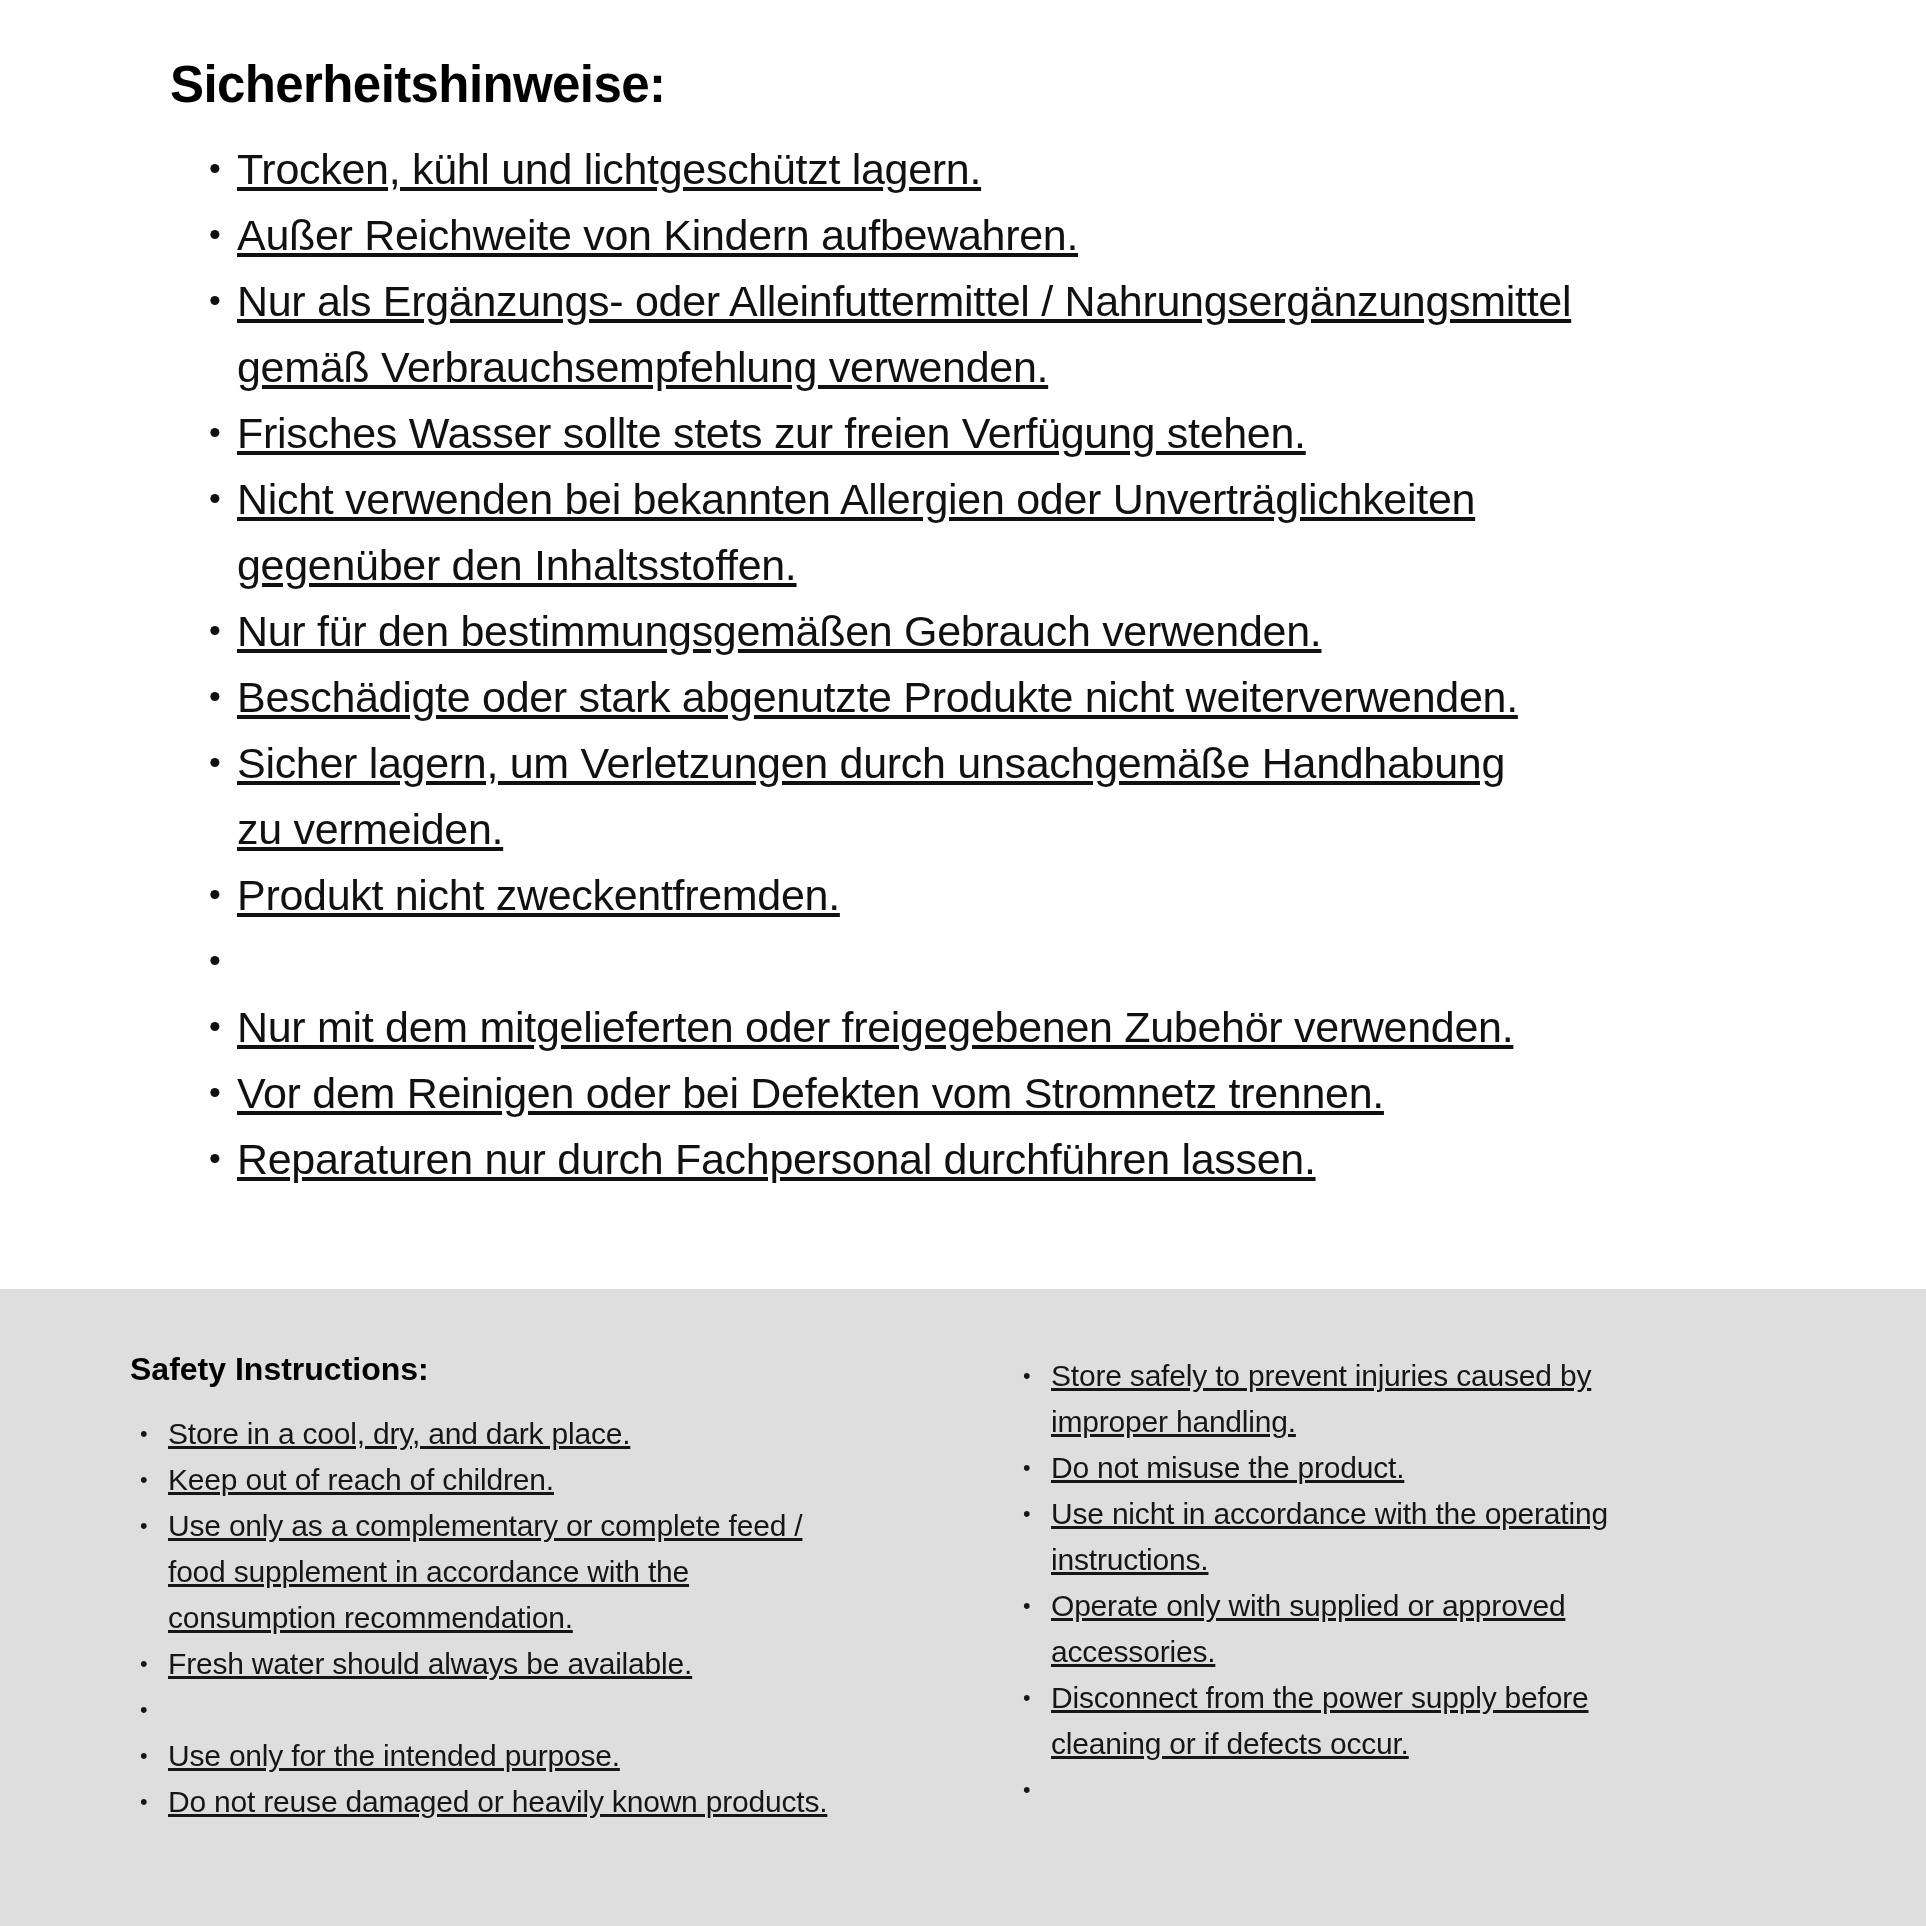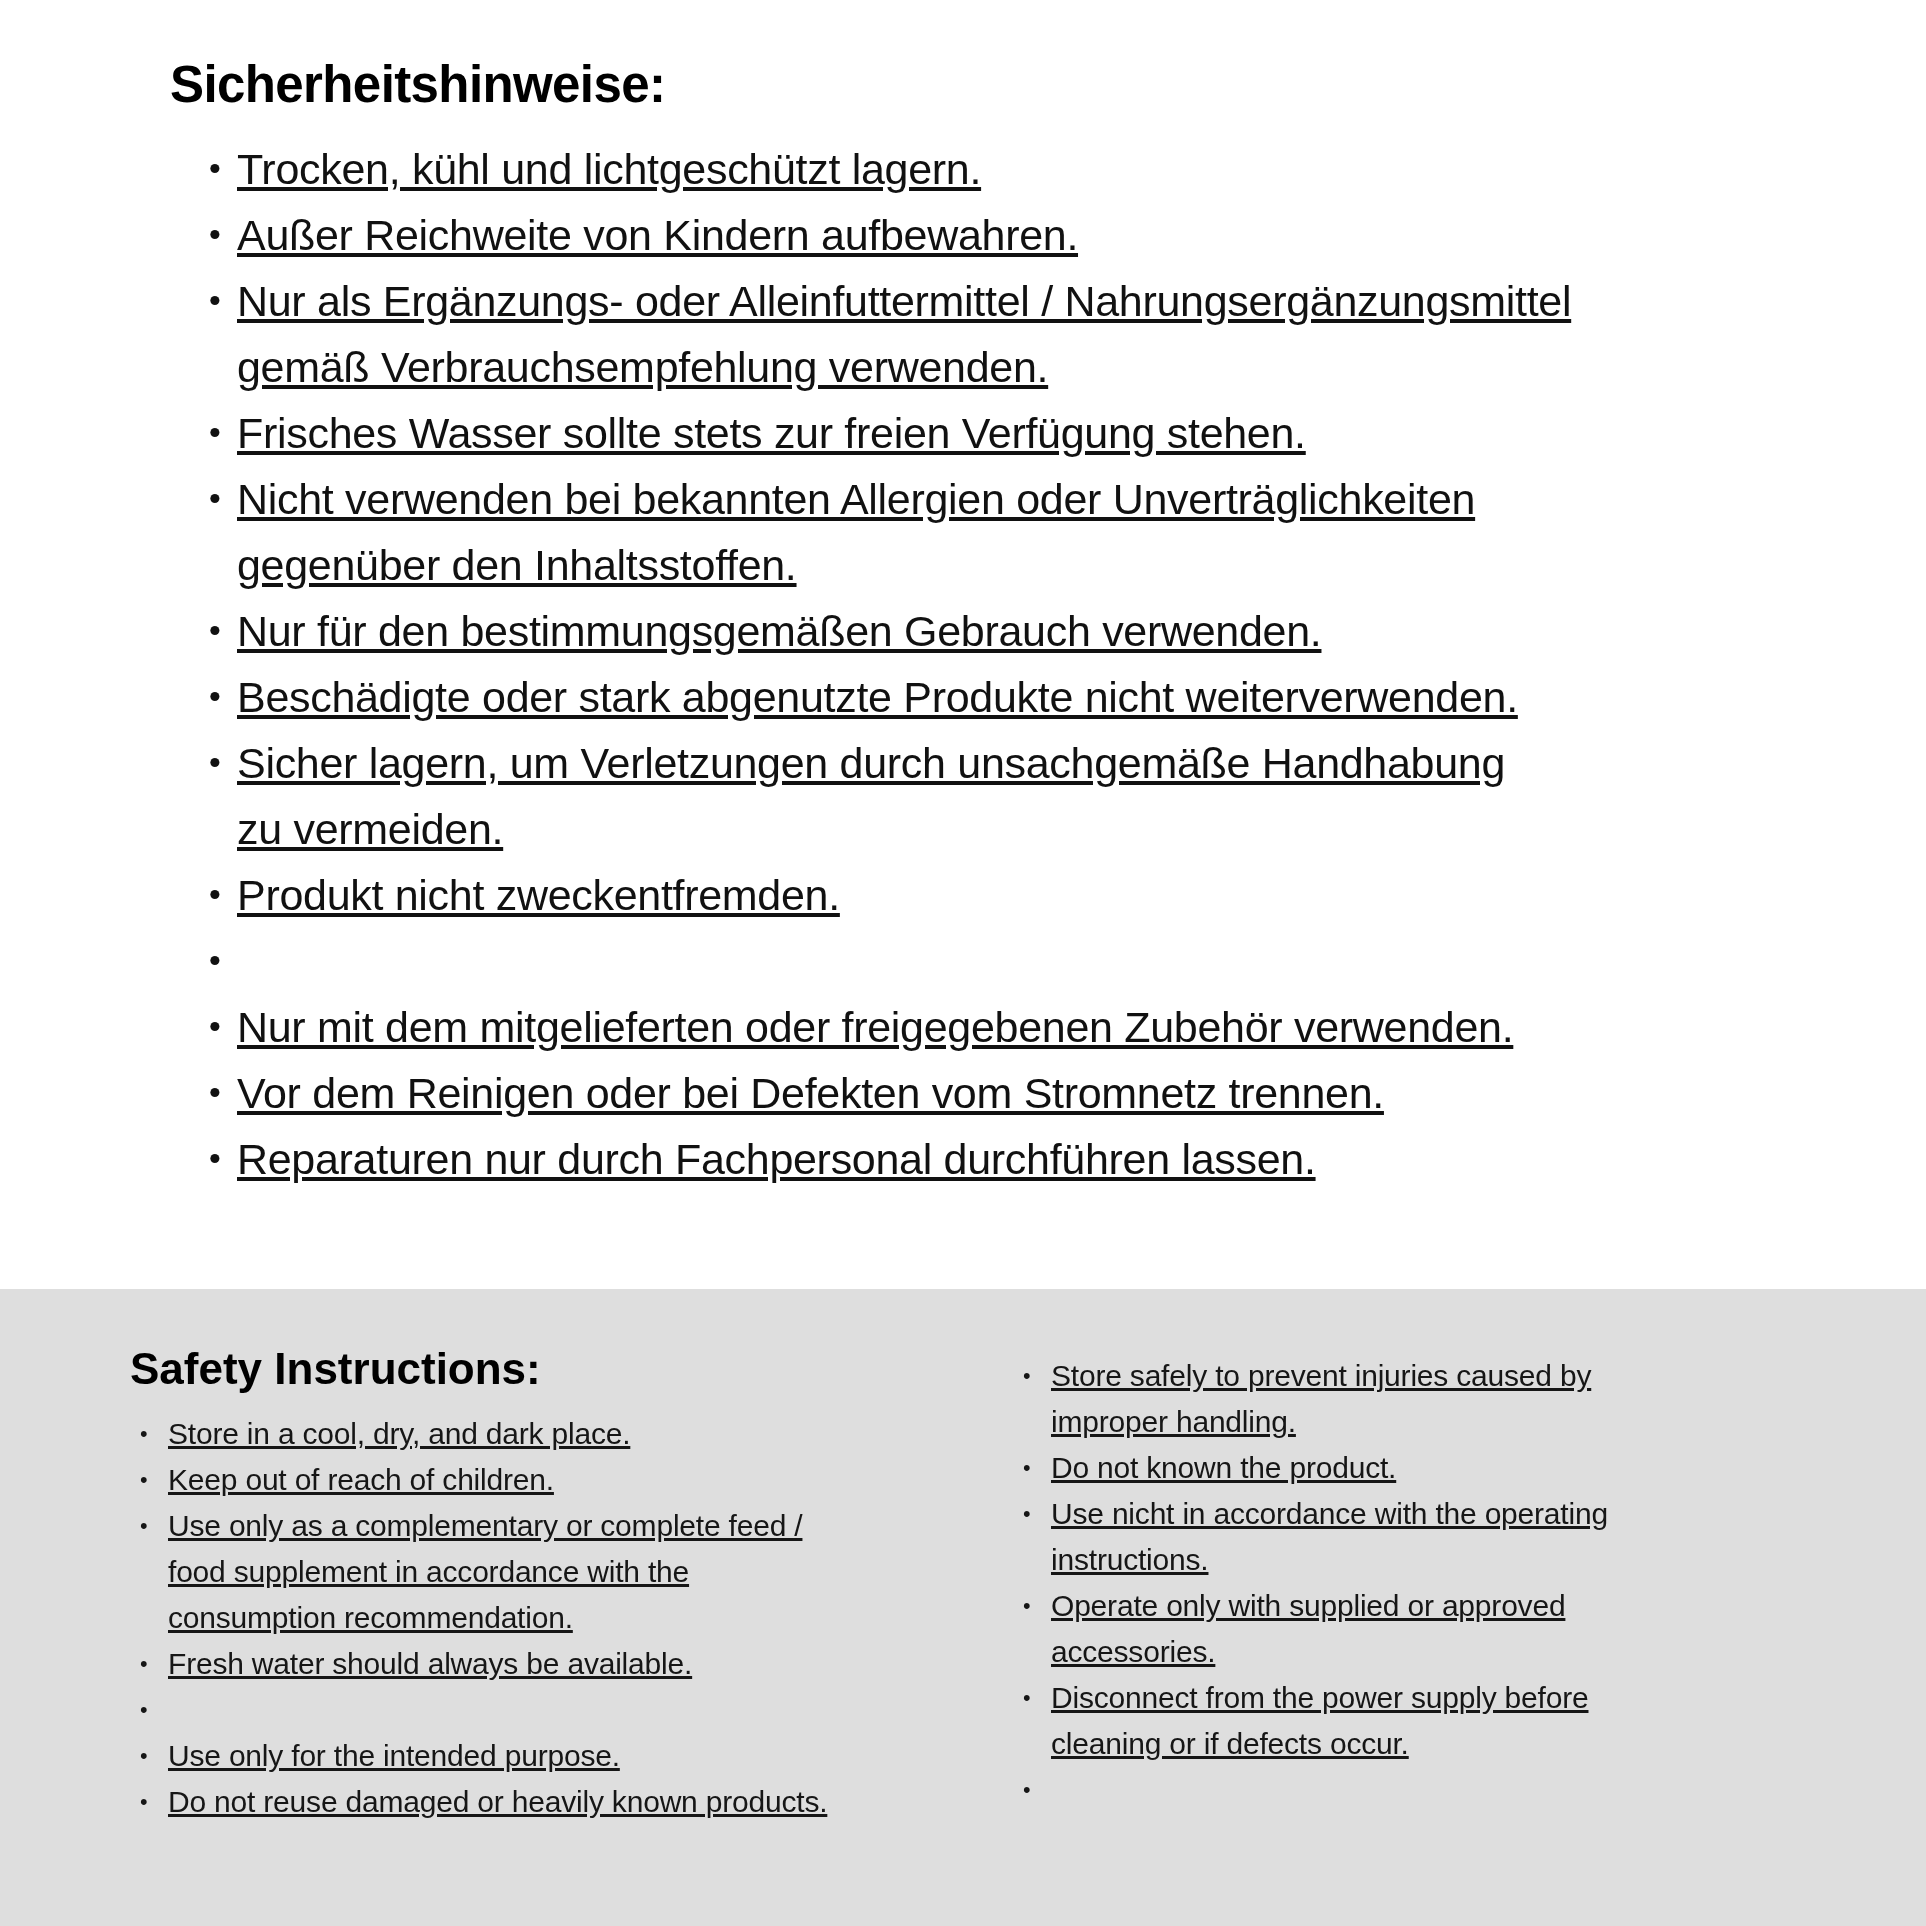--- a/index.html
+++ b/index.html
@@ -23,21 +23,21 @@
   ul.bullets li{display:flex;align-items:flex-start;}
   ul.bullets .blt{flex:0 0 auto;text-align:left;}
   ul.bullets .txt{white-space:pre-line;text-decoration:underline;}
   .de-list{
     position:absolute;left:173px;top:136px;
     font-size:43px;line-height:66px;letter-spacing:-0.3px;color:#111111;
   }
   .de-list .blt{width:28px;font-size:0.78em;line-height:66px;}
   .en-heading{
     position:absolute;left:130px;top:60px;margin:0;
-    font-size:44px;line-height:40px;font-weight:700;color:#000000;
+    font-size:32px;line-height:40px;font-weight:700;color:#000000;
   }
   .en-list{
     font-size:30px;line-height:46px;letter-spacing:-0.2px;color:#161616;
     position:absolute;
   }
   .en-list .blt{width:28px;font-size:0.72em;line-height:46px;}
   .en-list-left{left:140px;top:122px;width:854px;}
   .en-list-right{left:1023px;top:64px;width:886px;}
 </style>
 </head>
@@ -137,21 +137,21 @@
       </li>
     </ul>
   <ul class="bullets en-list en-list-right">
       <li>
         <span class="blt">•</span>
         <span class="txt">Store safely to prevent injuries caused by
 improper handling.</span>
       </li>
       <li>
         <span class="blt">•</span>
-        <span class="txt">Do not known the product.</span>
+        <span class="txt">Do not misuse the product.</span>
       </li>
       <li>
         <span class="blt">•</span>
         <span class="txt">Use nicht in accordance with the operating
 instructions.</span>
       </li>
       <li>
         <span class="blt">•</span>
         <span class="txt">Operate only with supplied or approved
 accessories.</span>

